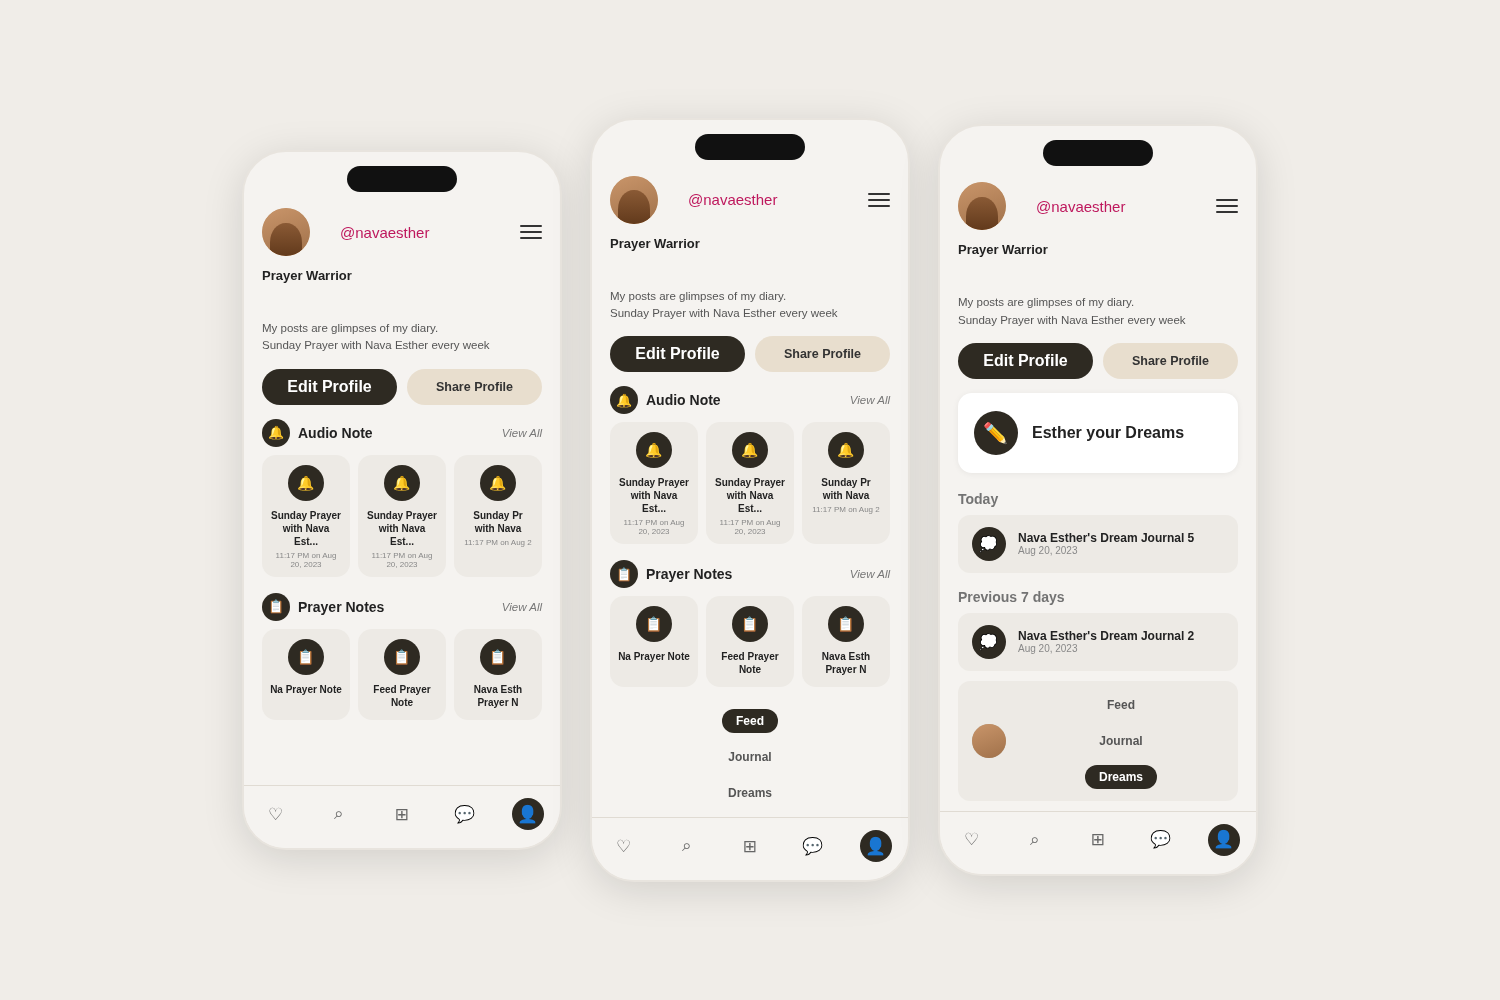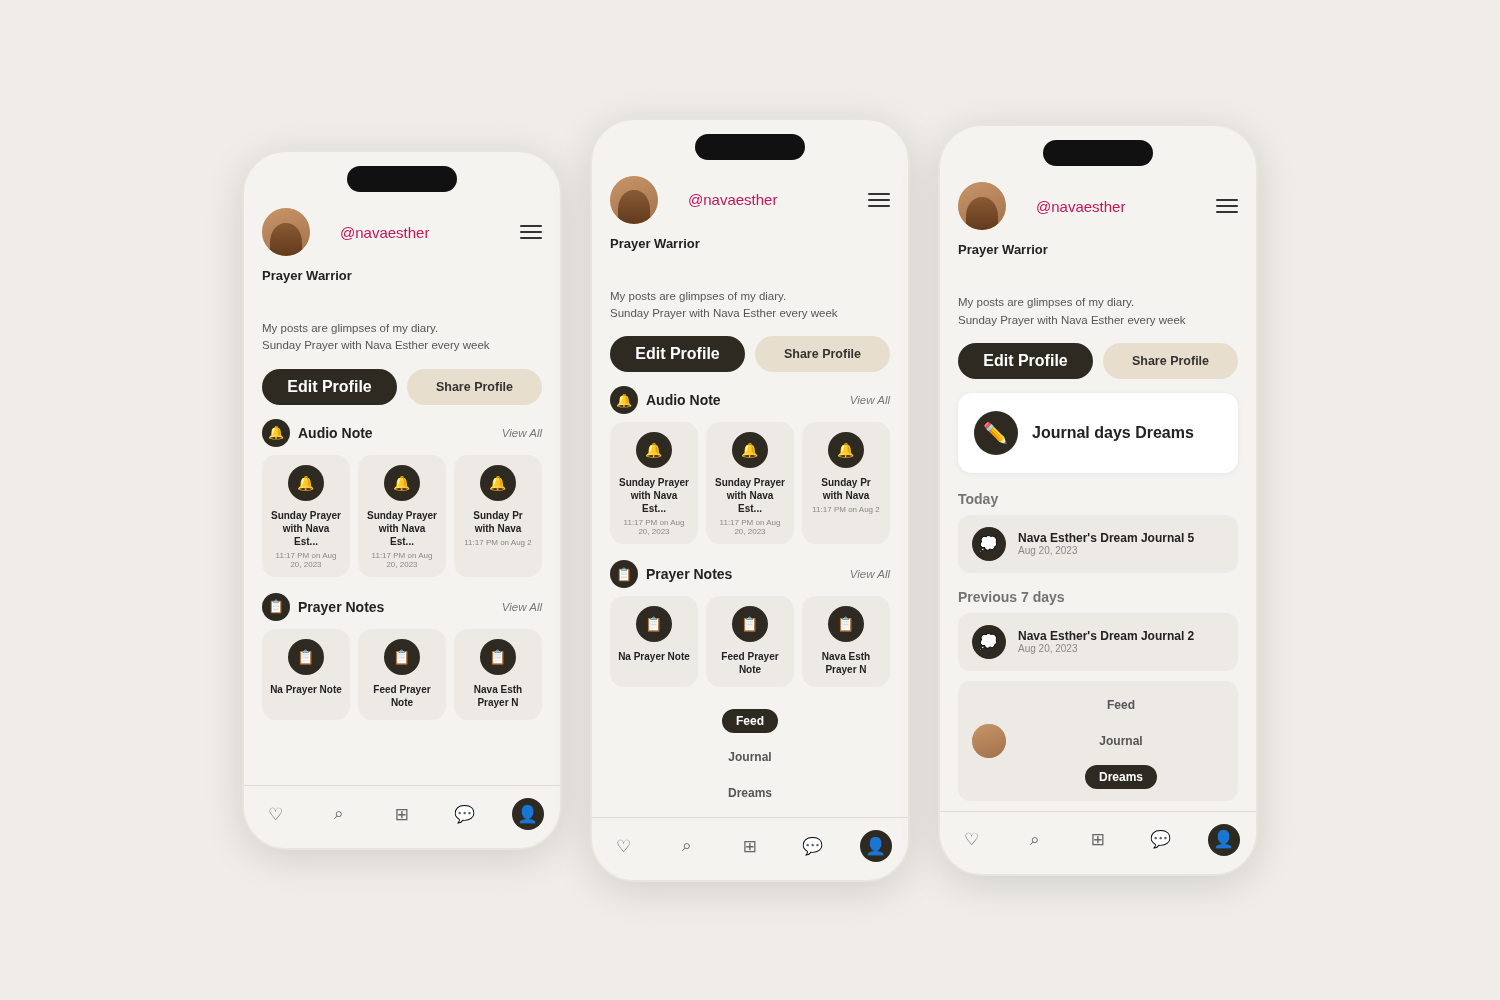--- a/index.html
+++ b/index.html
@@ -562,21 +562,21 @@
         <div class="bio-title">Prayer Warrior</div>
         <div class="bio-text">My posts are glimpses of my diary.<br>Sunday Prayer with Nava Esther every week</div>
       </div>
       <div class="btn-row">
         <button class="btn-edit">Edit Profile</button>
         <button class="btn-share">Share Profile</button>
       </div>
 
       <div class="journal-card">
         <div class="journal-icon-circle">✏️</div>
-        <span class="journal-card-title">Journal days Dreams</span>
+        <span class="journal-card-title">Esther your Dreams</span>
       </div>
 
       <div class="section-day-label">Today</div>
       <div class="dream-entry">
         <div class="dream-icon">💭</div>
         <div class="dream-entry-text">
           <div class="entry-title">Nava Esther's Dream Journal 5</div>
           <div class="entry-date">Aug 20, 2023</div>
         </div>
       </div>

